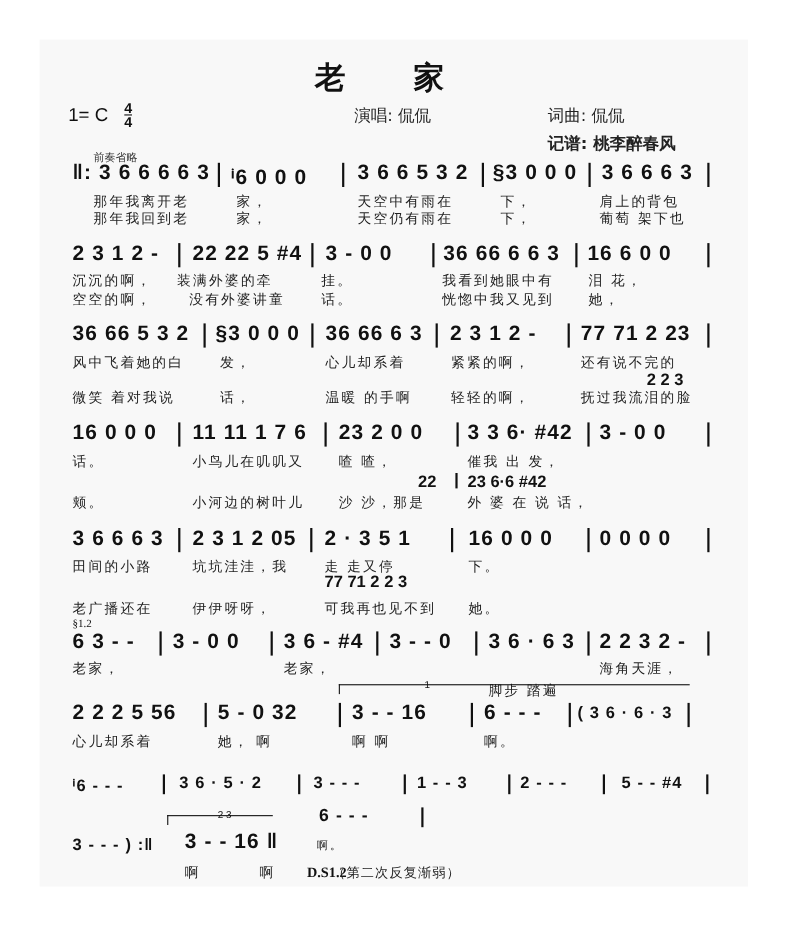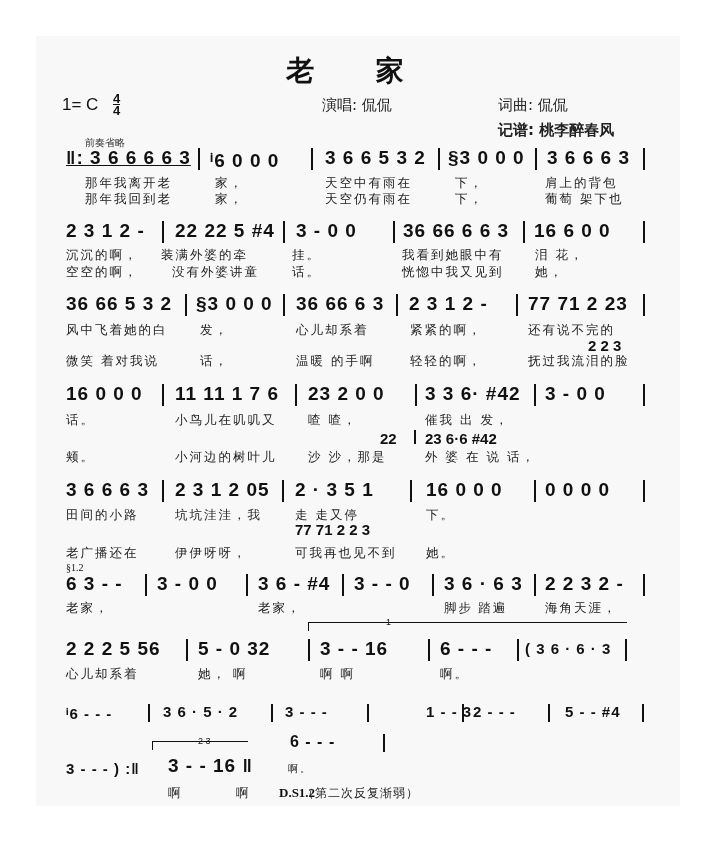--- a/index.html
+++ b/index.html
@@ -31,21 +31,21 @@
 <div class="abs key" style="left:62px;top:95px;">1= C</div>
 <div class="abs ts" style="left:113px;top:93px;">
   <div class="bar">4</div>
   <div>4</div>
 </div>
 <div class="abs meta" style="left:322px;top:96px;">演唱: 侃侃</div>
 <div class="abs meta" style="left:498px;top:96px;">词曲: 侃侃</div>
 <div class="abs meta" style="left:498px;top:121px;font-weight:bold;">记谱: 桃李醉春风</div>
 <div class="abs intro" style="left:85px;top:136px;">前奏省略</div>
 
-<div class="abs notes" style="left:66px;top:147px;text-decoration:underline;">‖: 3 6 6 6 6 3</div>
+<div class="abs notes" style="left:66px;top:147px;">‖: 3 6 6 6 6 3</div>
 <div class="bl" style="left:198px;top:148px;height:22px;"></div>
 <div class="abs notes" style="left:210px;top:147px;">ⁱ6  0  0  0</div>
 <div class="bl" style="left:311px;top:148px;height:22px;"></div>
 <div class="abs notes" style="left:325px;top:147px;text-align:right;">3 6 6 5 3 2</div>
 <div class="bl" style="left:438px;top:148px;height:22px;"></div>
 <div class="abs notes" style="left:448px;top:147px;">§3 0 0 0</div>
 <div class="bl" style="left:535px;top:148px;height:22px;"></div>
 <div class="abs notes" style="left:547px;top:147px;">3 6 6 6 3</div>
 <div class="bl" style="left:643px;top:148px;height:22px;"></div>
 <div class="abs lyr" style="left:85px;top:175px;">那年我离开老</div>
@@ -152,21 +152,21 @@
 <div class="abs notes" style="left:258px;top:573px;">3 6 - #4</div>
 <div class="bl" style="left:342px;top:574px;height:22px;"></div>
 <div class="abs notes" style="left:354px;top:573px;">3 - - 0</div>
 <div class="bl" style="left:432px;top:574px;height:22px;"></div>
 <div class="abs notes" style="left:444px;top:573px;">3 6 · 6 3</div>
 <div class="bl" style="left:534px;top:574px;height:22px;"></div>
 <div class="abs notes" style="left:545px;top:573px;">2 2 3 2 -</div>
 <div class="bl" style="left:643px;top:574px;height:22px;"></div>
 <div class="abs lyr" style="left:66px;top:600px;">老家，</div>
 <div class="abs lyr" style="left:258px;top:600px;">老家，</div>
-<div class="abs lyr" style="left:444px;top:600px;font-family:Liberation Serif, serif;">脚步 踏遍</div>
+<div class="abs lyr" style="left:444px;top:620px;">脚步 踏遍</div>
 <div class="abs lyr" style="left:545px;top:600px;">海角天涯，</div>
 
 <div class="volta" style="left:308px;top:622px;width:318px;"></div>
 <div class="vnum" style="left:386px;top:617px;">1</div>
 <div class="abs notes" style="left:66px;top:638px;">2 2 2 5 56</div>
 <div class="bl" style="left:186px;top:639px;height:22px;"></div>
 <div class="abs notes" style="left:198px;top:638px;">5 - 0 32</div>
 <div class="bl" style="left:308px;top:639px;height:22px;"></div>
 <div class="abs notes" style="left:320px;top:638px;">3 - - 16</div>
 <div class="bl" style="left:428px;top:639px;height:22px;"></div>
@@ -178,21 +178,21 @@
 <div class="abs lyr" style="left:198px;top:666px;">她，  啊</div>
 <div class="abs lyr" style="left:320px;top:666px;">啊     啊</div>
 <div class="abs lyr" style="left:440px;top:666px;">啊。</div>
 
 <div class="abs notes" style="left:66px;top:703px;font-size:15px;">ⁱ6 - - -</div>
 <div class="bl" style="left:148px;top:704px;height:18px;"></div>
 <div class="abs notes" style="left:163px;top:703px;font-size:15px;">3 6 · 5 · 2</div>
 <div class="bl" style="left:271px;top:704px;height:18px;"></div>
 <div class="abs notes" style="left:285px;top:703px;font-size:15px;">3 - - -</div>
 <div class="bl" style="left:367px;top:704px;height:18px;"></div>
-<div class="abs notes" style="left:379px;top:703px;font-size:15px;margin-left:47px;">1 - - 3</div>
+<div class="abs notes" style="left:379px;top:703px;font-size:15px;">1 - - 3</div>
 <div class="bl" style="left:462px;top:704px;height:18px;"></div>
 <div class="abs notes" style="left:473px;top:703px;font-size:15px;">2 - - -</div>
 <div class="bl" style="left:548px;top:704px;height:18px;"></div>
 <div class="abs notes" style="left:565px;top:703px;font-size:15px;">5 - - #4</div>
 <div class="bl" style="left:642px;top:704px;height:18px;"></div>
 
 <div class="volta" style="left:152px;top:741px;width:95px;"></div>
 <div class="vnum" style="left:198px;top:736px;">2 3</div>
 <div class="abs notes" style="left:290px;top:733px;font-size:16px;">6 - - -</div>
 <div class="bl" style="left:383px;top:734px;height:18px;"></div>

